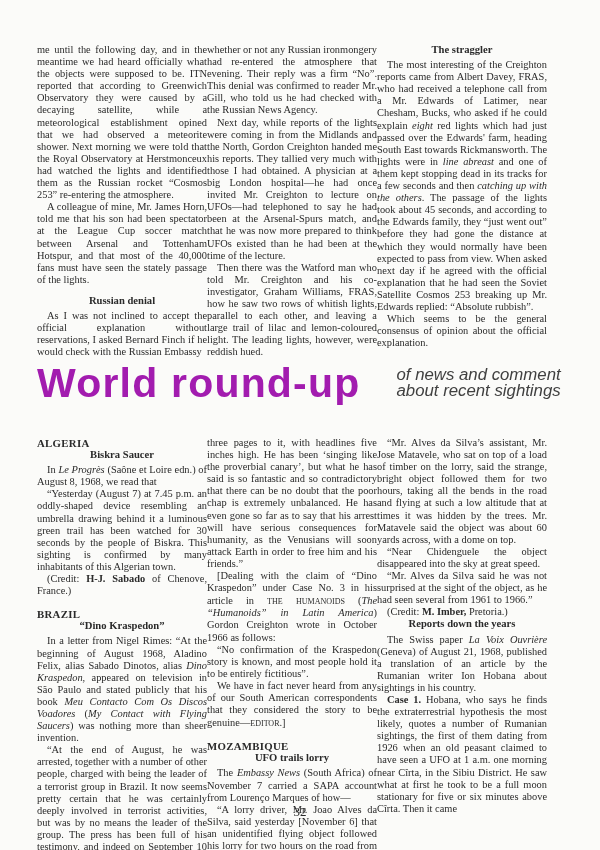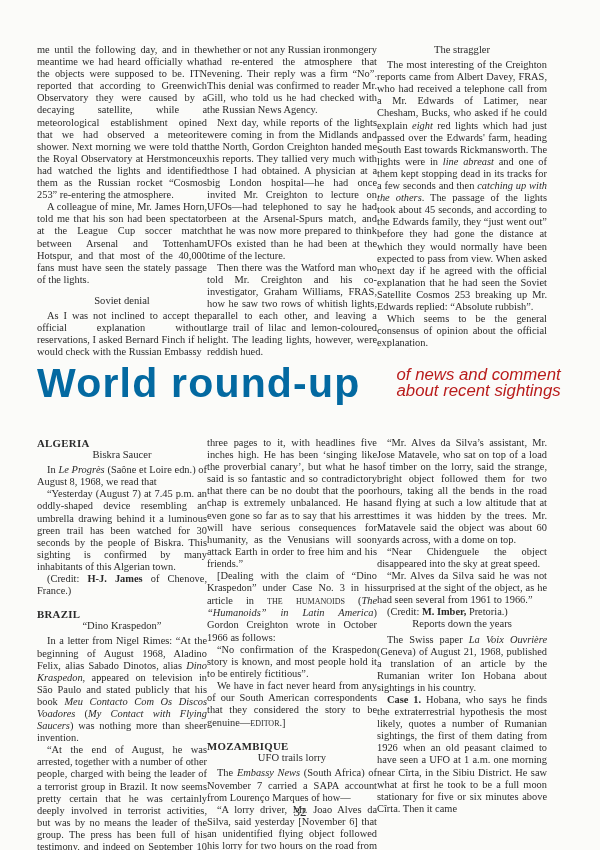--- a/index.html
+++ b/index.html
@@ -8,48 +8,48 @@
     font-family: "Liberation Serif", "DejaVu Serif", serif; color: #2a2a2a;
   }
   .page { position: relative; width: 600px; height: 850px; }
   .cols { position: absolute; left: 37px; width: 535px; display: flex; gap: 0; }
   .cols.top { top: 44px; }
   .cols.bottom { top: 437px; }
   .col { width: 170px; font-size: 10.4px; line-height: 12.1px; text-align: justify; hyphens: none; }
   .col p { margin: 0; text-indent: 10px; }
   .col p.noindent { text-indent: 0; }
   .col p.credit { text-indent: 10px; }
-  .sub { text-align: center; font-weight: normal; font-size: 10.6px; margin: 9px 0 3px 0; }
+  .sub { text-align: center; font-weight: bold; font-size: 10.6px; margin: 9px 0 3px 0; }
   .sub.first { margin-top: 0; }
   .country { text-align: left; font-weight: bold; font-size: 10.8px; letter-spacing: 0.3px; margin: 11px 0 0 0; }
   .country.first { margin-top: 0; }
   .sc { font-variant: small-caps; font-size: 12px; }
   .headline {
     position: absolute; top: 360px; left: 37px; width: 535px; display: flex; align-items: center;
   }
   .headline h1 {
     margin: 0; font-family: "Liberation Sans", "DejaVu Sans", sans-serif;
-    font-weight: bold; font-size: 41px; letter-spacing: 1.2px; color: #0369a1; line-height: 46px;
+    font-weight: bold; font-size: 41px; letter-spacing: 1.2px; color: #a21caf; line-height: 46px;
   }
   .headline .tag {
     margin-left: 36px; font-family: "Liberation Sans", "DejaVu Sans", sans-serif;
-    font-style: italic; font-size: 16.8px; line-height: 16px; color: #b91c1c;
+    font-style: italic; font-size: 16.8px; line-height: 16px; color: #404040;
   }
   .pageno { position: absolute; top: 804px; left: 0; width: 600px; text-align: center; font-size: 13px; }
 </style>
 </head>
 <body>
 
 <div class="page">
 
   <div class="cols top">
     <div class="col">
       <p class="noindent">me until the following day, and in the meantime we had heard officially what the objects were supposed to be. ITN reported that according to Greenwich Observatory they were caused by a decaying satellite, while a meteorological establishment opined that we had observed a meteorite shower. Next morning we were told that the Royal Observatory at Herstmonceux had watched the lights and identified them as the Russian rocket “Cosmos 253” re-entering the atmosphere.</p>
       <p>A colleague of mine, Mr. James Horn, told me that his son had been spectator at the League Cup soccer match between Arsenal and Tottenham Hotspur, and that most of the 40,000 fans must have seen the stately passage of the lights.</p>
-      <div class="sub">Soviet denial</div>
+      <div class="sub">Russian denial</div>
       <p>As I was not inclined to accept the official explanation without reservations, I asked Bernard Finch if he would check with the Russian Embassy</p>
     </div>
     <div class="col">
       <p class="noindent">whether or not any Russian ironmongery had re-entered the atmosphere that evening. Their reply was a firm “No”. This denial was confirmed to reader Mr. Gill, who told us he had checked with the Russian News Agency.</p>
       <p>Next day, while reports of the lights were coming in from the Midlands and the North, Gordon Creighton handed me his reports. They tallied very much with those I had obtained. A physician at a big London hospital—he had once invited Mr. Creighton to lecture on UFOs—had telephoned to say he had been at the Arsenal-Spurs match, and that he was now more prepared to think UFOs existed than he had been at the time of the lecture.</p>
       <p>Then there was the Watford man who told Mr. Creighton and his co-investigator, Graham Williams, FRAS, how he saw two rows of whitish lights, parallel to each other, and leaving a large trail of lilac and lemon-coloured light. The leading lights, however, were reddish hued.</p>
     </div>
     <div class="col">
       <div class="sub first">The straggler</div>
       <p><span>The most interesting of the Creighton reports came from Albert Davey, FRAS, who had received a telephone call from a Mr. Edwards of Latimer, near Chesham, Bucks, who asked if he could explain </span><em>eight</em><span> red lights which had just passed over the Edwards' farm, heading South East towards Rickmansworth. The lights were in </span><em>line abreast</em><span> and one of them kept stopping dead in its tracks for a few seconds and then </span><em>catching up with the others</em><span>. The passage of the lights took about 45 seconds, and according to the Edwards family, they “just went out” before they had gone the distance at which they would normally have been expected to pass from view. When asked next day if he agreed with the official explanation that he had seen the Soviet Satellite Cosmos 253 breaking up Mr. Edwards replied: “Absolute rubbish”.</span></p>
@@ -64,21 +64,21 @@
       <div>about recent sightings</div>
     </div>
   </div>
 
   <div class="cols bottom">
     <div class="col">
       <div class="country first">ALGERIA</div>
       <div class="sub first">Biskra Saucer</div>
       <p><span>In </span><em>Le Progrès</em><span> (Saône et Loire edn.) of August 8, 1968, we read that</span></p>
       <p>“Yesterday (August 7) at 7.45 p.m. an oddly-shaped device resembling an umbrella drawing behind it a luminous green trail has been watched for 30 seconds by the people of Biskra. This sighting is confirmed by many inhabitants of this Algerian town.</p>
-      <p class="credit"><span>(Credit: </span><b>H-J. James</b><span> of Chenove, France.)</span></p>
+      <p class="credit"><span>(Credit: </span><b>H-J. Sabado</b><span> of Chenove, France.)</span></p>
 
       <div class="country">BRAZIL</div>
       <div class="sub first">“Dino Kraspedon”</div>
       <p><span>In a letter from Nigel Rimes: “At the beginning of August 1968, Aladino Felix, alias Sabado Dinotos, alias </span><em>Dino Kraspedon</em><span>, appeared on television in São Paulo and stated publicly that his book </span><em>Meu Contacto Com Os Discos Voadores</em><span> (</span><em>My Contact with Flying Saucers</em><span>) was nothing more than sheer invention.</span></p>
       <p><span>“At the end of August, he was arrested, together with a number of other people, charged with being the leader of a terrorist group in Brazil. It now seems pretty certain that he was certainly deeply involved in terrorist activities, but was by no means the leader of the group. The press has been full of his testimony, and indeed on September 10 the São Paulo paper </span></p>
     </div>
 
     <div class="col">
       <p class="noindent">three pages to it, with headlines five inches high. He has been ‘singing like the proverbial canary’, but what he has said is so fantastic and so contradictory that there can be no doubt that the poor chap is extremely unbalanced. He has even gone so far as to say that his arrest will have serious consequences for humanity, as the Venusians will soon attack Earth in order to free him and his friends.”</p>
       <p><span>[Dealing with the claim of “Dino Kraspedon” under Case No. 3 in his article in </span><span class="sc">the humanoids</span><span> (</span><em>The “Humanoids” in Latin America</em><span>) Gordon Creighton wrote in October 1966 as follows:</span></p>

